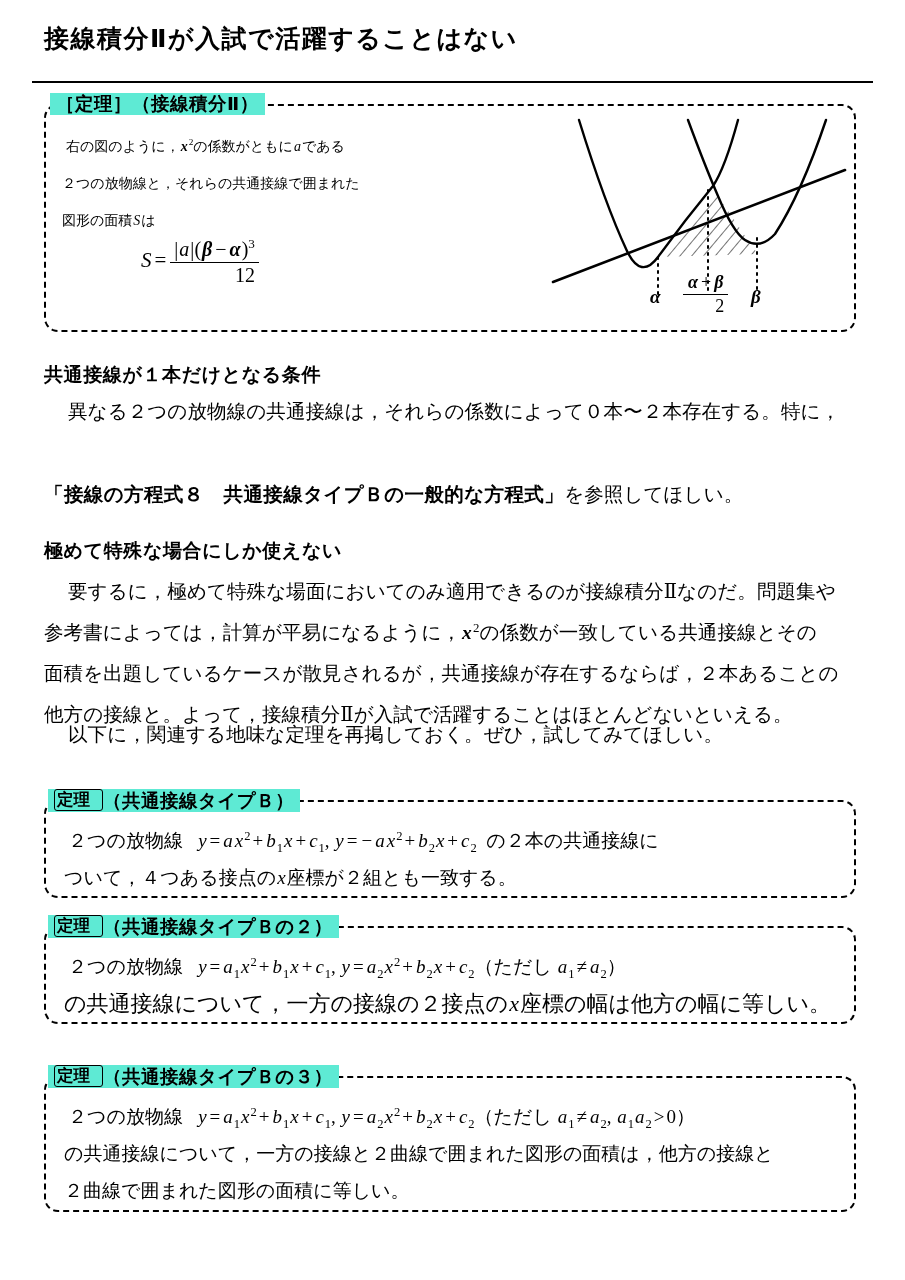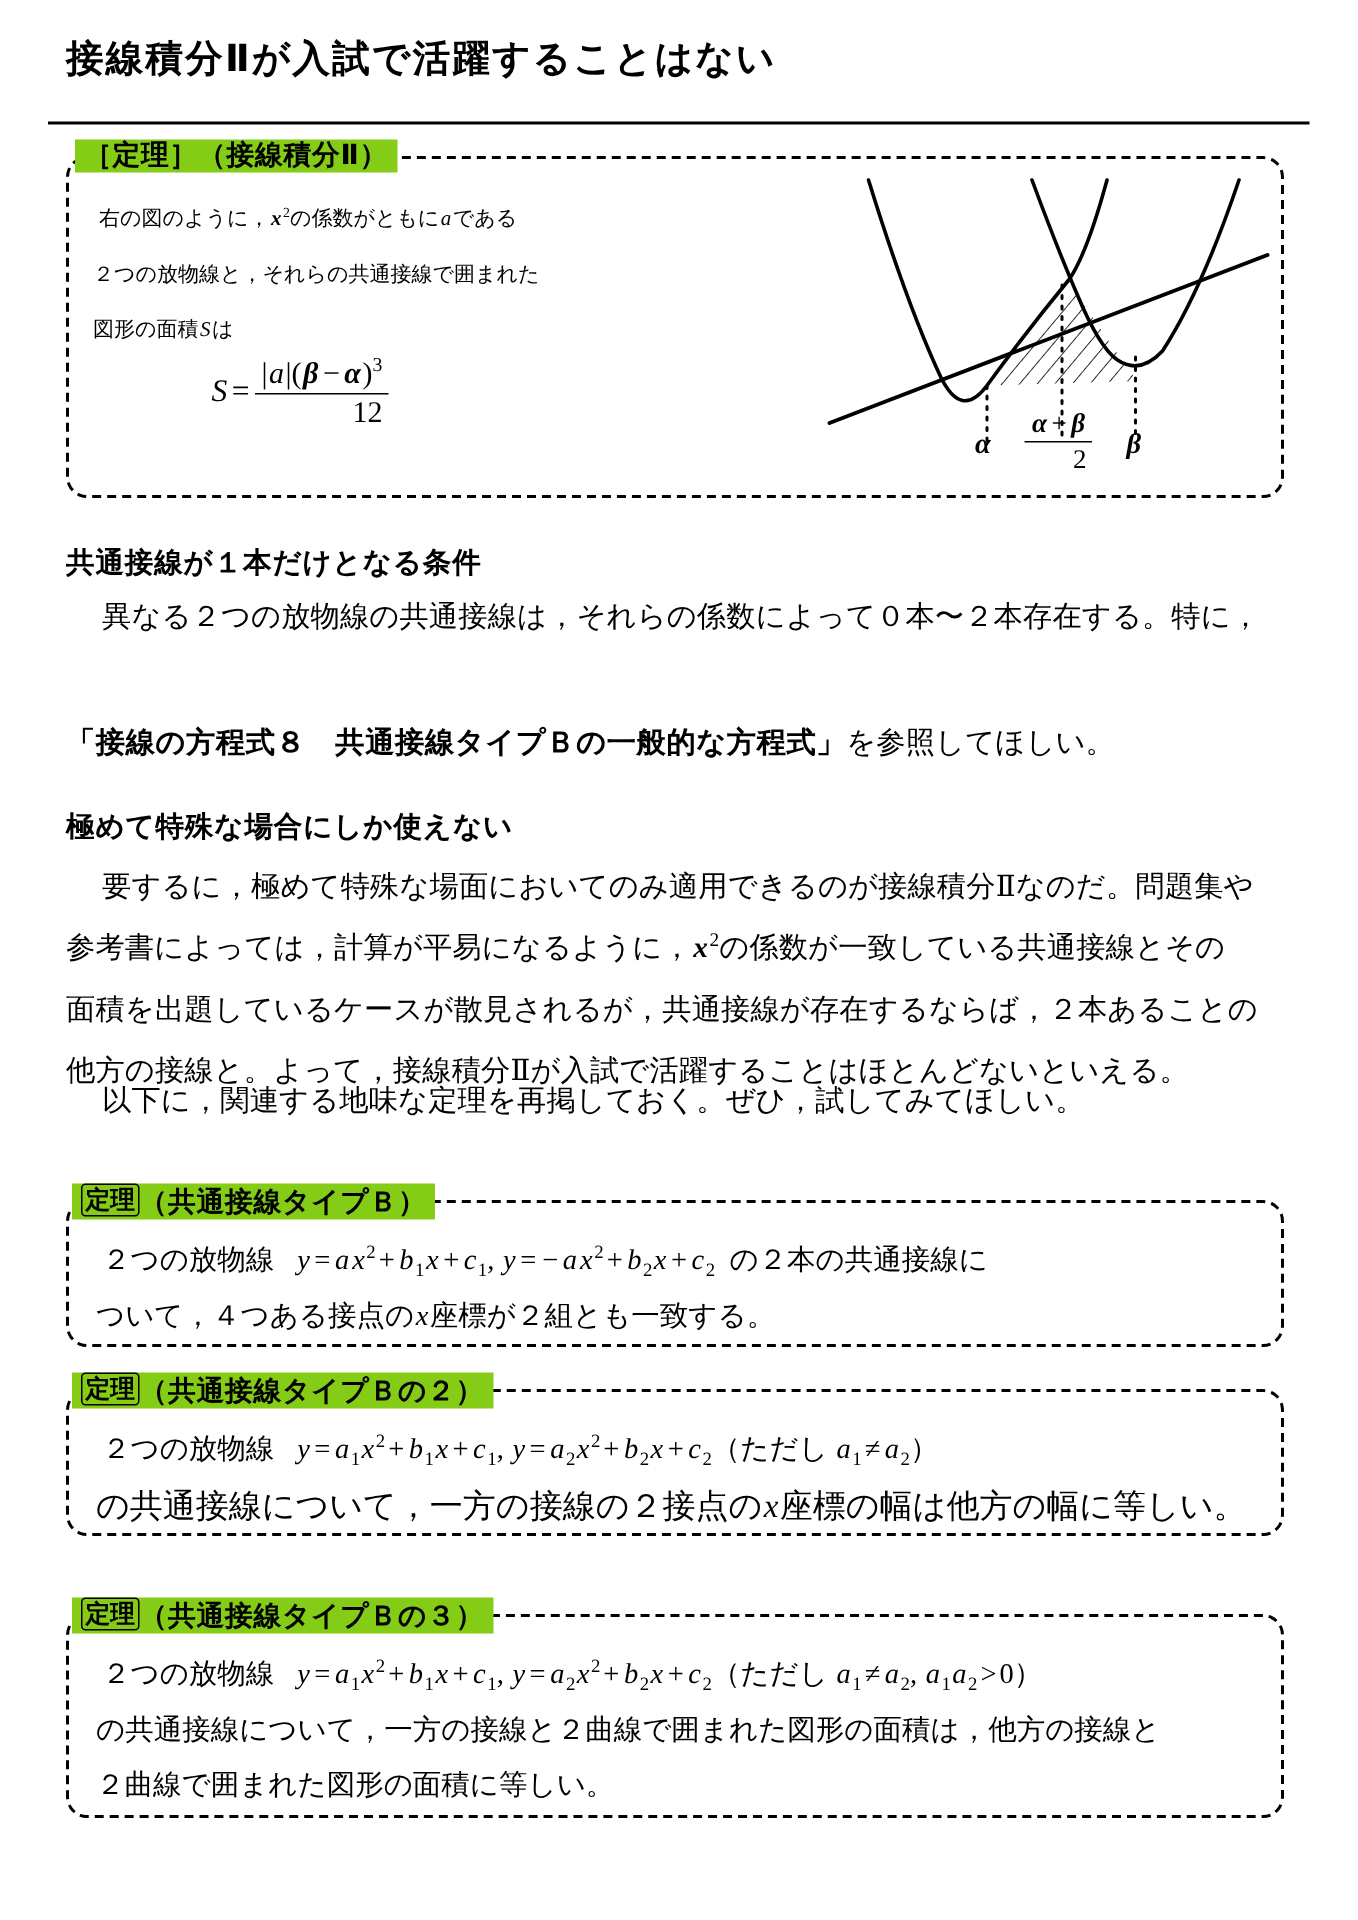--- a/index.html
+++ b/index.html
@@ -46,33 +46,33 @@
   
   .thm-box {
     position: absolute;
     border: 2px dashed #000;
     border-radius: 14px;
     box-sizing: border-box;
     background: transparent;
   }
   .thm-head {
     position: absolute;
-    background: #84cc16;
+    background: #5eead4;
     font-family: "DejaVu Sans", "Liberation Sans", sans-serif;
     font-weight: bold;
     font-size: 18.5px;
     line-height: 22px;
     white-space: nowrap;
     padding: 0 6px;
     letter-spacing: 0.5px;
   }
   .thm-head .boxed {
     border: 1.6px solid #000;
     border-radius: 3px;
-    padding: 0px 2px 1px 2px;
+    padding: 0px 12px 1px 2px;
     font-size: 16.5px;
     letter-spacing: 0px;
     display: inline-block;
     line-height: 19px;
     vertical-align: 2px;
   }
 
   
   .thm-body {
     position: absolute;
@@ -93,21 +93,21 @@
 
   
   .pline {
     position: absolute;
     font-size: 19.5px;
     line-height: 24px;
     white-space: nowrap;
     letter-spacing: 0.1px;
   }
   .pline.bold {
-    font-family: Liberation Sans, sans-serif;
+    font-family: Liberation Serif, serif;
     font-weight: bold;
     letter-spacing: 0.4px;
   }
   .ind { display: inline-block; width: 24px; }
 
   
   .mi {
     font-family: "Liberation Serif", "DejaVu Serif", serif;
     font-style: italic;
     padding: 0 1px;

